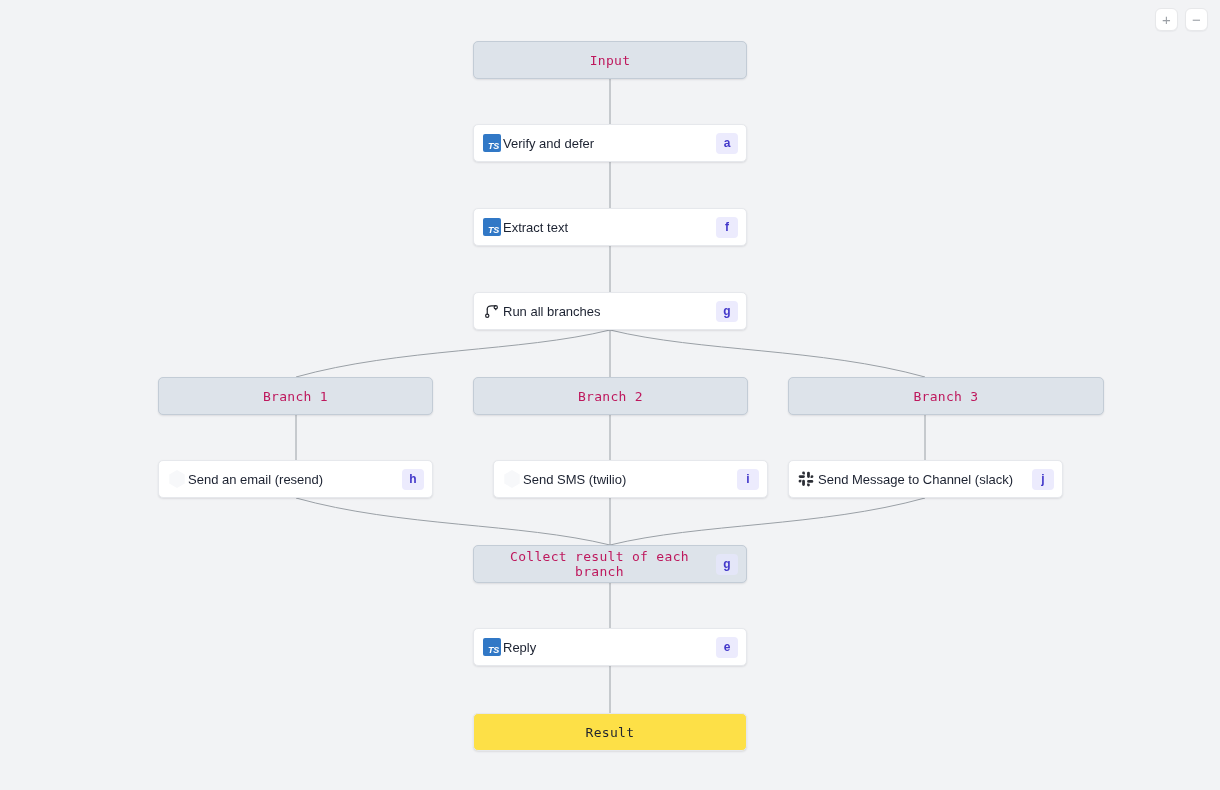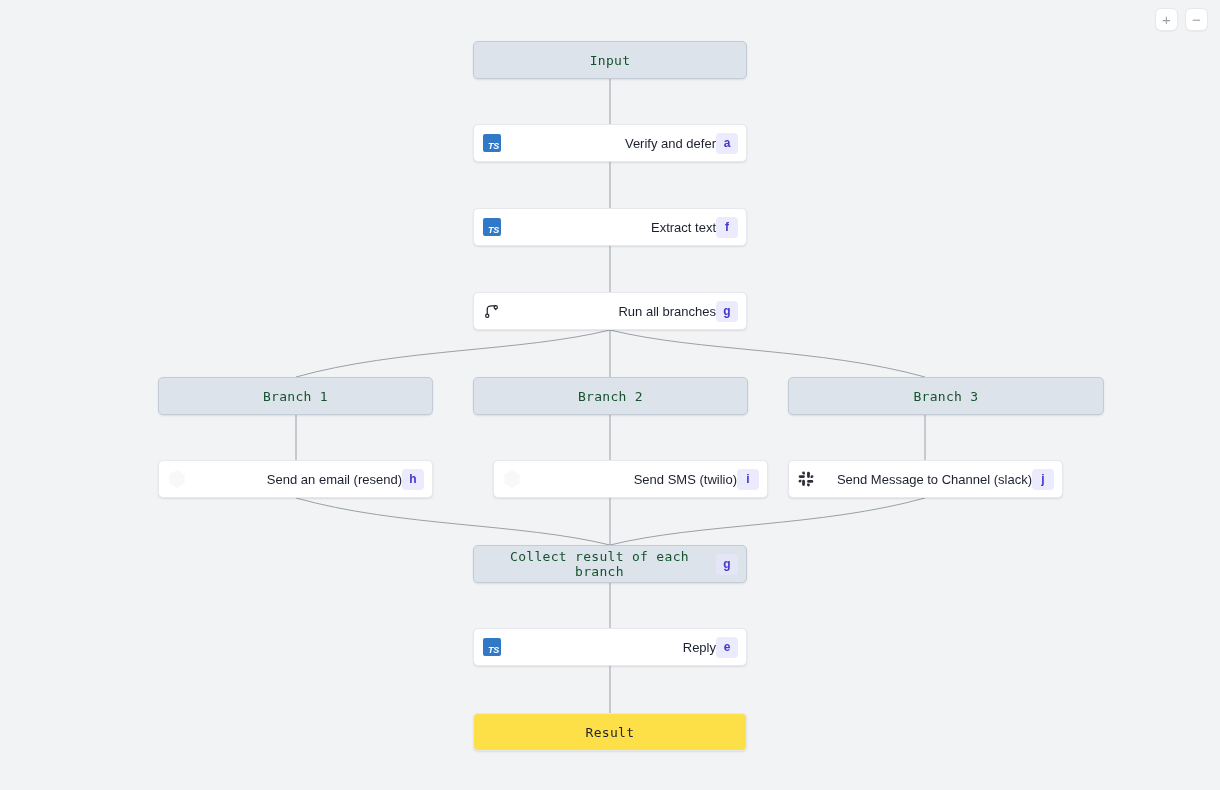--- a/index.html
+++ b/index.html
@@ -52,33 +52,33 @@
   
   .node.struct {
     background: #dde3ea;
     border: 1px solid #c3ccd6;
     box-shadow: 0 1px 2px rgba(16,24,40,.10);
     justify-content: center;
   }
   .node.struct .node-title {
     font-family: "DejaVu Sans Mono", monospace;
     font-size: 13px;
-    color: #14532d;
+    color: #be185d;
     letter-spacing: .3px;
   }
   
   .node.step {
     background: #ffffff;
     border: 1px solid #e6e8ec;
     box-shadow: 0 1px 2px rgba(16,24,40,.10);
     padding: 0 8px 0 9px;
   }
   .node.step .node-title {
     flex: 1;
-    text-align: right;
+    text-align: left;
     font-family: "Liberation Sans", sans-serif;
     font-size: 13px;
     color: #1b2130;
   }
   
   .node.plain {
     background: #fde047;
     border: 1px solid #e6e8ec;
     box-shadow: 0 1px 2px rgba(16,24,40,.10);
     justify-content: center;

